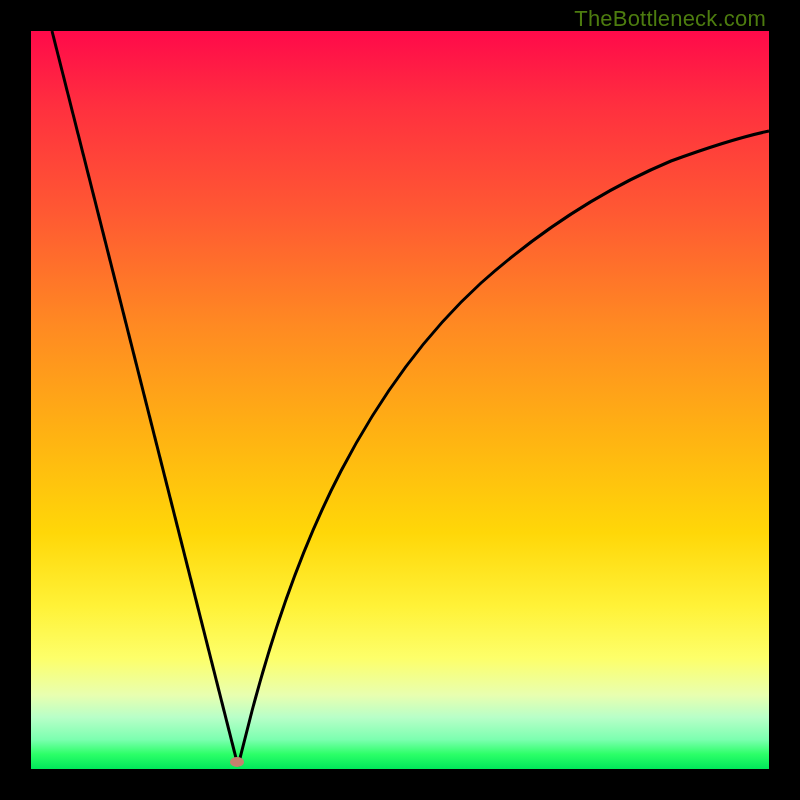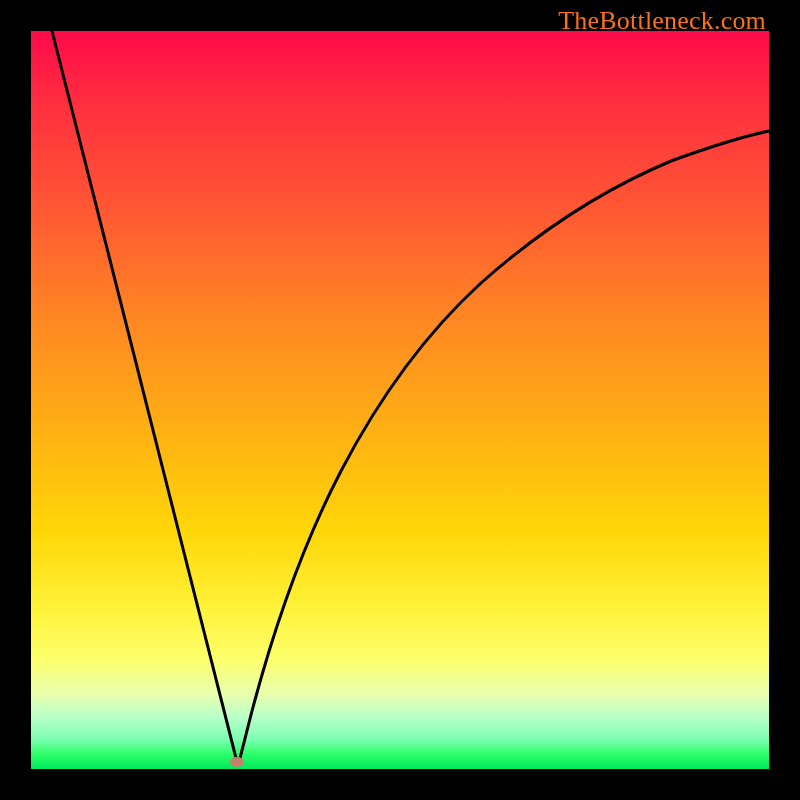--- a/index.html
+++ b/index.html
@@ -38,25 +38,24 @@
       #b8ffc8 93%,
       #7cffb0 96%,
       #2cff68 98%,
       #00e85a 100%
     );
   }
   .attribution {
     position: absolute;
     top: 6px;
     right: 34px;
-    color: #f97316;
-    font-size: 26px;
+    color: #4d7c0f;
+    font-size: 22px;
     font-weight: 500;
     letter-spacing: 0.2px;
-    font-family: Liberation Serif, serif;
   }
   svg.curve {
     position: absolute;
     left: 0;
     top: 0;
     width: 738px;
     height: 738px;
     overflow: visible;
   }
   .marker {

